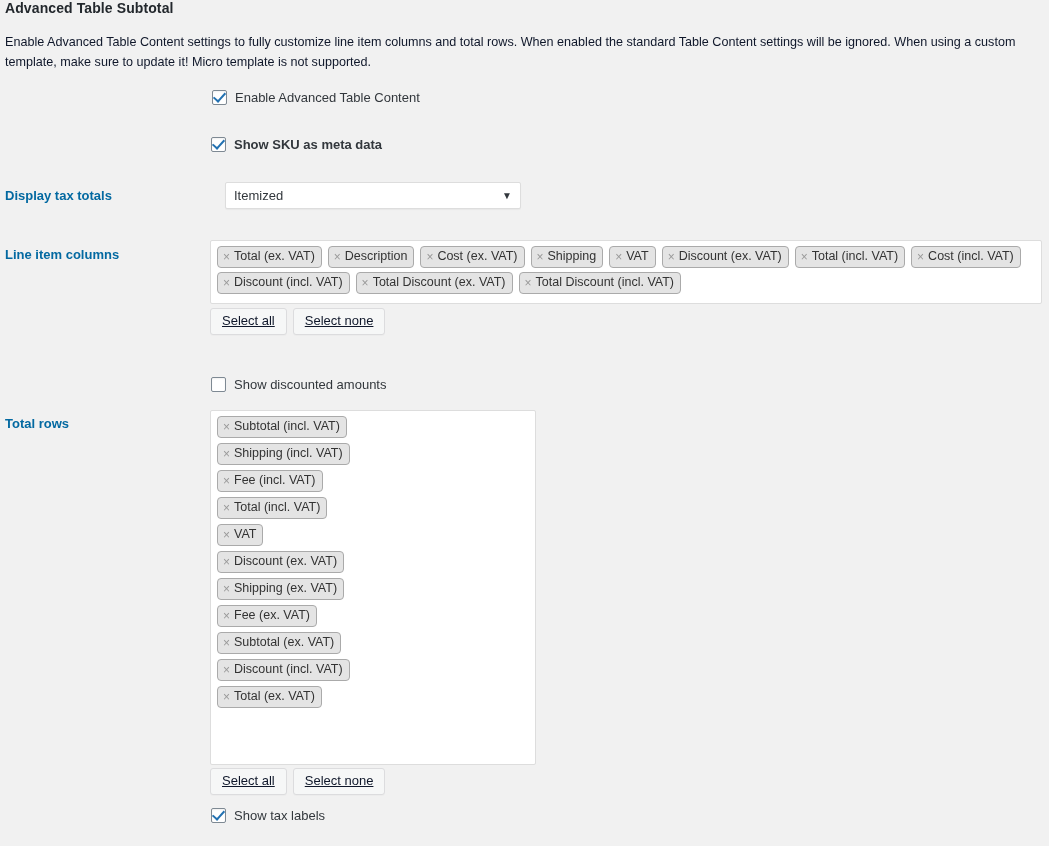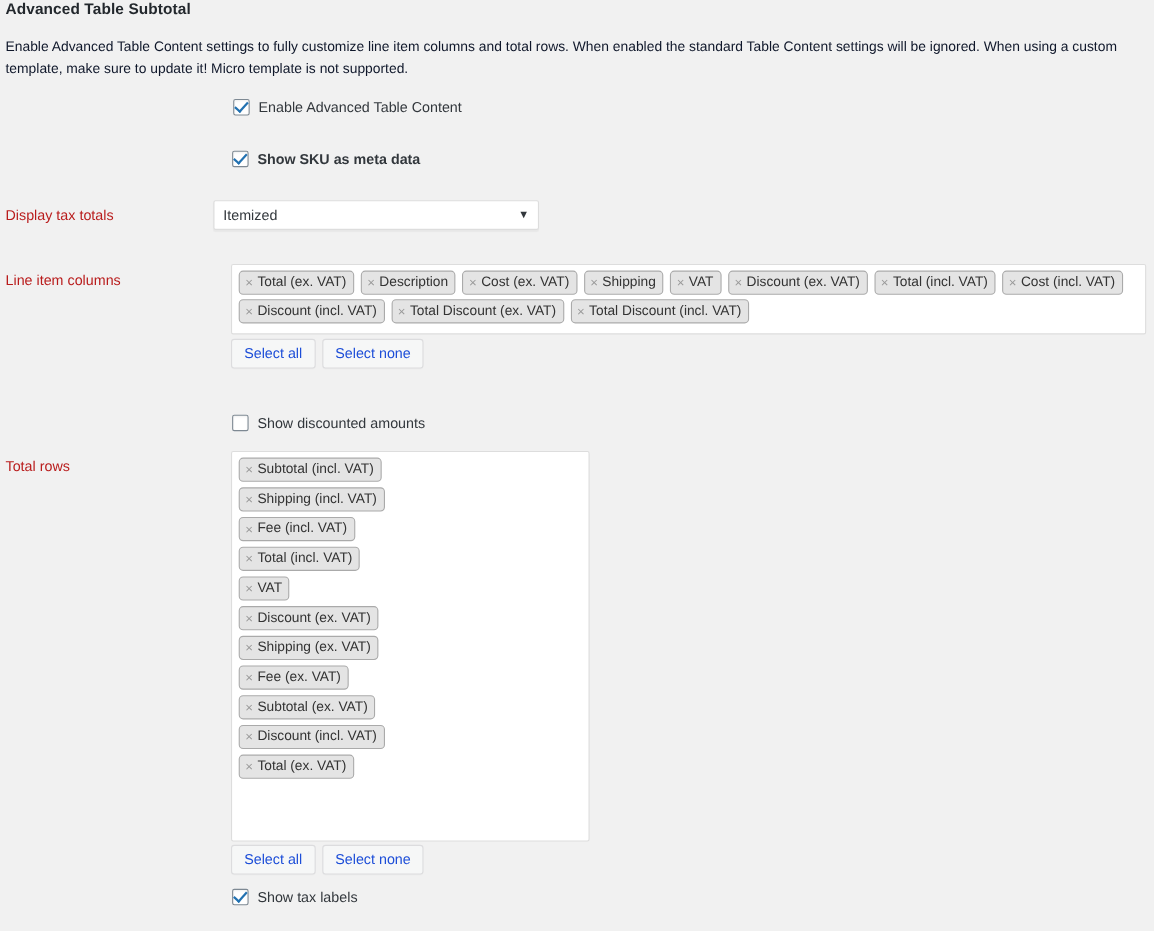--- a/index.html
+++ b/index.html
@@ -36,22 +36,23 @@
     font-size: 12.6px;
     line-height: 20px;
     color: #0f172a;
   }
 
   
   .row-label {
     position: absolute;
     left: 5px;
     font-size: 13px;
-    color: #b91c1c;
+    color: #0369a1;
     line-height: 18px;
+    font-weight: bold;
   }
 
   
   .chk-row {
     position: absolute;
     display: flex;
     align-items: flex-end;
   }
   .chk {
     width: 15px;
@@ -77,21 +78,21 @@
   .chk-label {
     margin-left: 8px;
     font-size: 13px;
     color: #32373c;
     white-space: nowrap;
   }
 
   
   .select-box {
     position: absolute;
-    left: 194px;
+    left: 225px;
     top: 182px;
     width: 296px;
     height: 27px;
     background: #fff;
     border: 1px solid #ddd;
     border-radius: 2px;
     display: flex;
     align-items: center;
     padding: 0 8px;
     font-size: 13px;
@@ -146,27 +147,28 @@
     font-size: 12px;
     line-height: 1;
   }
 
   
   .btn-row { position: absolute; display: flex; gap: 6px; }
   .btn {
     background: #f6f7f7;
     border: 1px solid #dcdcde;
     border-radius: 3px;
-    color: #1d4ed8;
+    color: #0f172a;
     font-size: 13px;
     font-family: "Liberation Sans", sans-serif;
     padding: 4px 11px 5px 11px;
     line-height: 16px;
     cursor: pointer;
     box-shadow: 0 1px 0 rgba(0,0,0,.02);
+    text-decoration: underline;
   }
 </style>
 </head>
 <body>
 
 <div class="page-title">Advanced Table Subtotal</div>
 <div class="page-desc">Enable Advanced Table Content settings to fully customize line item columns and total rows. When enabled the standard Table Content settings will be ignored. When using a custom template, make sure to update it! Micro template is not supported.</div>
 
 <div class="chk-row" style="left:212px; top:90px;">
   <span class="chk checked"></span>

